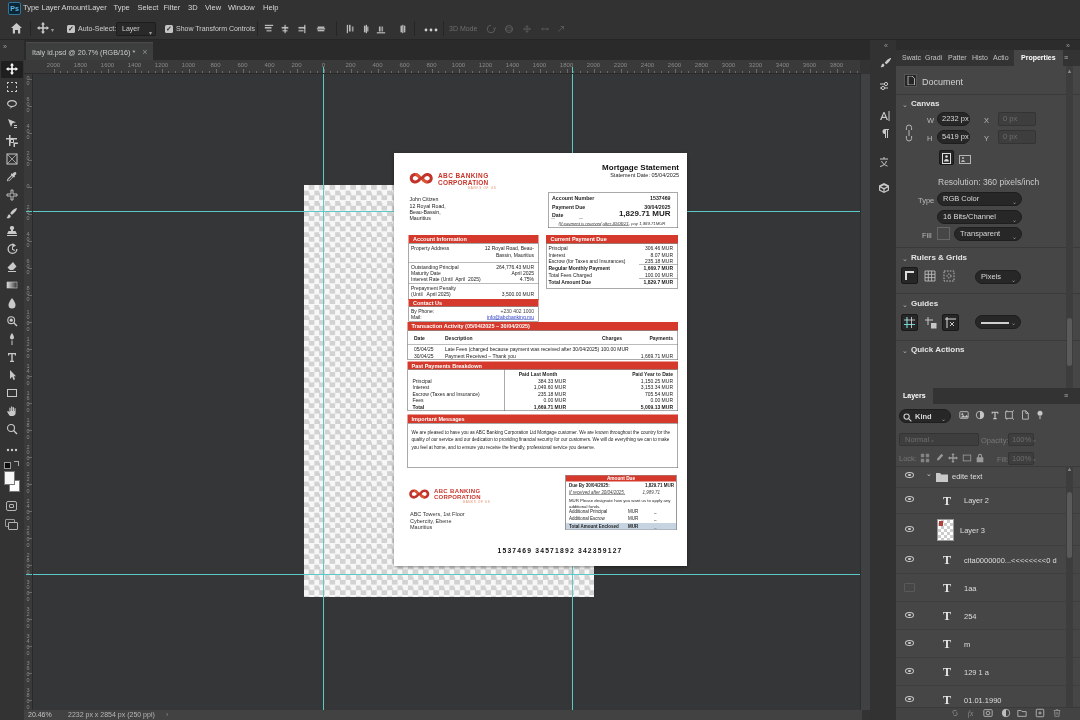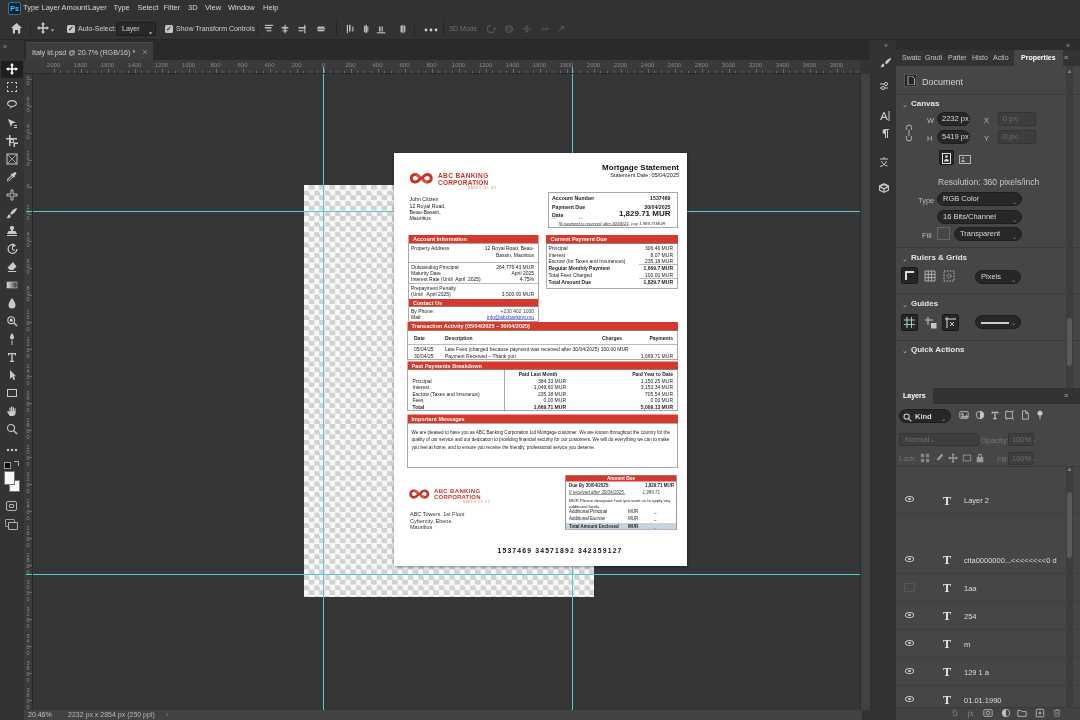--- a/index.html
+++ b/index.html
@@ -795,24 +795,38 @@
           </svg>
 <svg style="position:absolute;left:66px;top:49px" width="10" height="10" viewBox="0 0 12 12">
             <rect x="1.5" y="2.5" width="9" height="7" fill="none" stroke="#9a9a9a"></rect>
           </svg>
 <svg style="position:absolute;left:79px;top:49px" width="10" height="10" viewBox="0 0 12 12">
             <path d="M3.5 5V3.5a2.5 2.5 0 0 1 5 0V5H10v6H2V5zM4.8 5h2.4V3.5a1.2 1.2 0 0 0-2.4 0z" fill="#9a9a9a"></path>
           </svg>
 <div style="position:absolute;left:101px;top:51px;font-size:7.5px;color:#787878">Fill:</div>
 <div class="gfield" style="left:112px;top:48px;width:26px;height:13px;line-height:11px;padding-left:3px">100%<span class="ar" style="color:#666;top:3px">⌄</span></div>
 <div class="pdiv" style="top:62px"></div>
+<div class="lrow" style="top:62px;height:22px">
+<div class="eye" style="top:6px"></div>
+<div style="position:absolute;left:30px;top:4px;color:#c9c9c9;font-size:7px">⌄</div>
+<svg style="position:absolute;left:40px;top:6px" width="12" height="10" viewBox="0 0 12 10">
+              <path d="M0 1h4l1.2 1.5H12V10H0z" fill="#c9c9c9"></path>
+            </svg>
+<div class="lname" style="left:56px;top:6px">edite text</div>
+</div>
 <div class="lrow" style="top:84px;height:26px">
 <div class="eye" style="top:8px"></div>
 <div class="lT" style="left:47px;top:6px;font-size:12px">T</div>
 <div class="lname" style="left:68px;top:8px">Layer 2</div>
+</div>
+<div class="lrow" style="top:110px;height:32px">
+<div class="eye" style="top:12px"></div>
+<div style="position:absolute;left:41px;top:5px;width:17px;height:22px;background-image:conic-gradient(#ccc 25%,#fff 25% 50%,#ccc 50% 75%,#fff 75%);background-size:6px 6px;border:1px solid #999"></div>
+<div style="position:absolute;left:43px;top:7px;width:4px;height:5px;background:#b04038"></div>
+<div class="lname" style="left:64px;top:12px">Layer 3</div>
 </div>
 <div class="lrow" style="top:142px;height:28px">
 <div class="eye" style="top:10px"></div>
 <div class="lT" style="left:47px;top:7px;font-size:12px">T</div>
 <div class="lname" style="left:68px;top:10px">cita0000000...&lt;&lt;&lt;&lt;&lt;&lt;&lt;&lt;0 d</div>
 </div>
 <div class="lrow" style="top:170px;height:28px">
 <div style="position:absolute;left:8px;top:9px;width:11px;height:9px;border:1px solid #595959;border-radius:1px"></div>
 <div class="lT" style="left:47px;top:7px;font-size:12px">T</div>
 <div class="lname" style="left:68px;top:10px">1aa</div>

